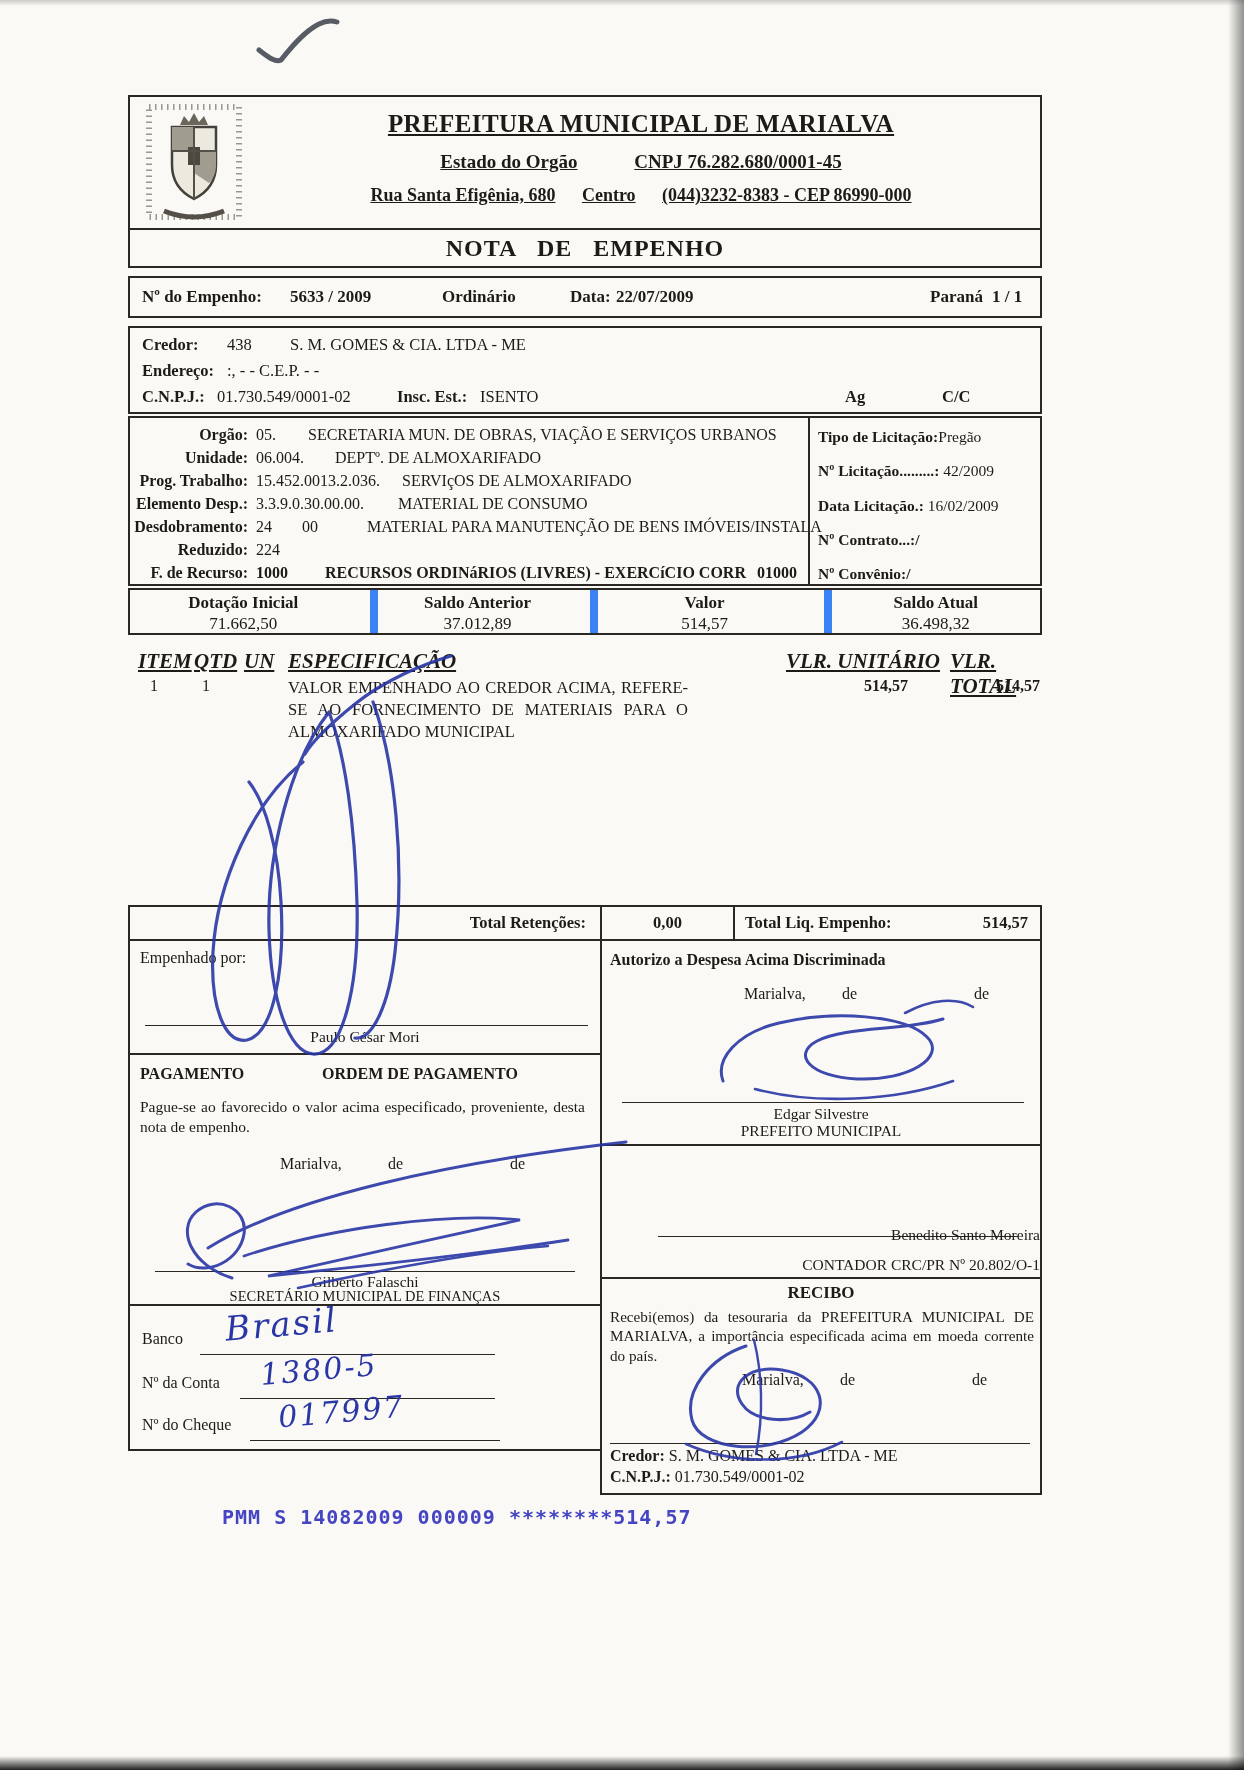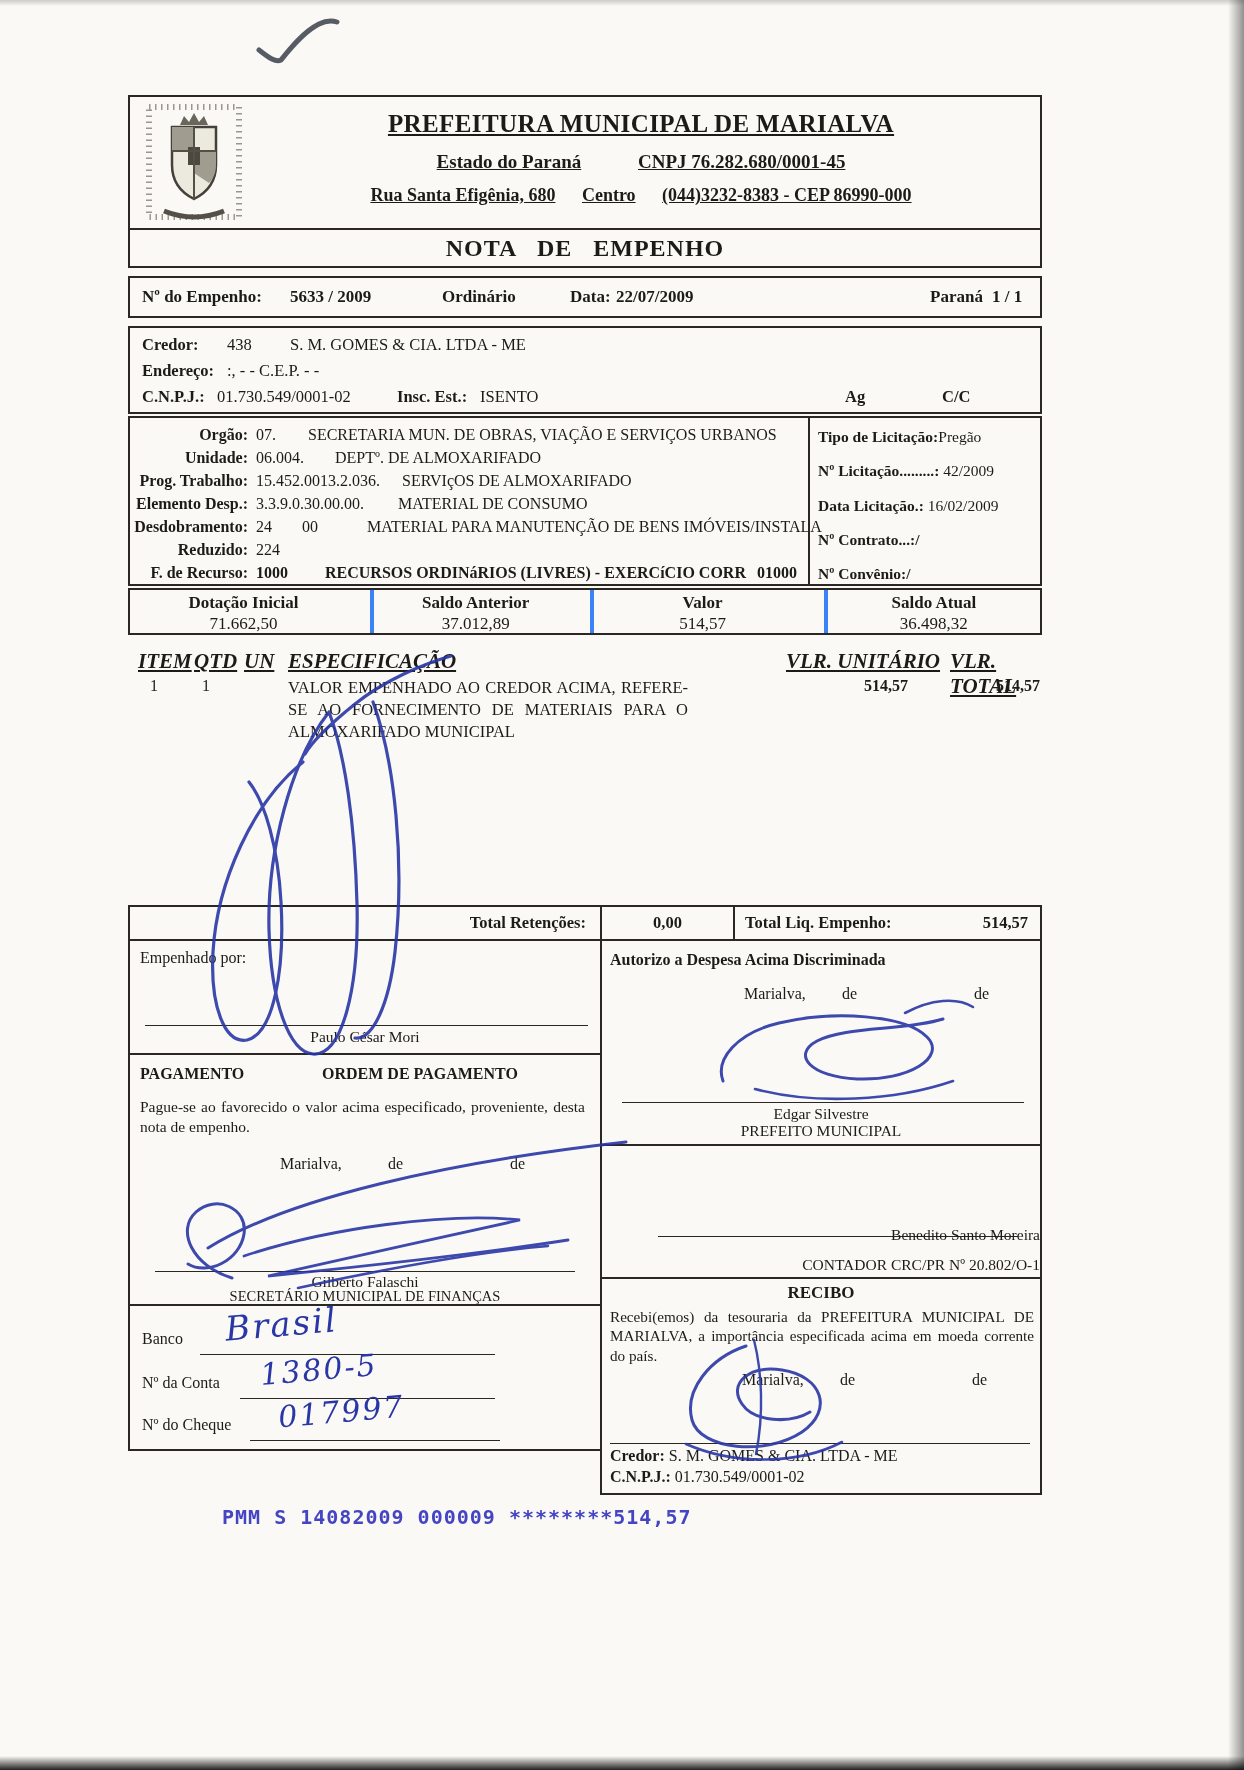--- a/index.html
+++ b/index.html
@@ -34,21 +34,21 @@
 
   .orgao-box { height:170px; margin-top:2px; display:flex; font-size:16px; }
   .orgao-left { position:relative; width:678px; }
   .orgao-right { position:relative; flex:1; border-left:2px solid #2b2823; font-size:15.5px; }
   .orow { position:absolute; left:0; right:0; height:22px; }
   .olabel { position:absolute; left:0; width:118px; text-align:right; font-weight:bold; }
   .lrow { position:absolute; left:8px; right:4px; white-space:nowrap; }
 
   .saldos-box { height:47px; margin-top:2px; display:flex; text-align:center; }
   .scell { padding-top:3px; }
-  .scell + .scell { border-left:4px solid #3b82f6;margin-left:13px; }
+  .scell + .scell { border-left:8px solid #3b82f6;margin-left:13px; }
   .s-h { font-weight:bold; font-size:17px; }
   .s-v { font-size:17px; margin-top:1px; }
 
   .items-area { position:relative; height:262px; margin-top:8px; }
   .ih { position:absolute; top:6px; font-style:italic; font-weight:bold; font-size:21px; text-decoration:underline; }
   .spec { position:absolute; left:160px; top:34px; width:400px; text-align:justify; font-size:16.5px; line-height:1.32; white-space:normal; }
 
   .totals-row { height:36px; display:flex; font-size:16.5px; }
   .t1 { width:470px; text-align:right; padding:6px 14px 0 0; font-weight:bold; }
   .t2 { width:133px; text-align:center; padding-top:6px; border-left:2px solid #2b2823; font-weight:bold; }
@@ -93,21 +93,21 @@
           <path d="M52 48 h22 v14 c0 8 -3 14 -7 18 l-15 -10 z" fill="#a09c8f"></path>
           <rect x="46" y="44" width="12" height="18" fill="#4c473f"></rect>
           <path d="M52 24 v72 M30 48 h44" stroke="#555047" stroke-width="2" fill="none"></path>
           <path d="M38 22 l4 -9 5 6 5 -9 5 9 5 -6 4 9" fill="#6b665c"></path>
           <path d="M22 108 q30 12 60 0" stroke="#555047" stroke-width="5" fill="none"></path>
         </svg>
       </div>
       <div class="h-lines">
         <div class="h-title">PREFEITURA MUNICIPAL DE MARIALVA</div>
         <div class="h-l2">
-          <span class="seg">Estado do Paraná</span>
+          <span class="seg">Estado do Orgão</span>
           <span class="seg">CNPJ 76.282.680/0001-45</span>
         </div>
         <div class="h-l3">
           <span class="seg">Rua Santa Efigênia, 680</span>
           <span class="seg">Centro</span>
           <span class="seg">(044)3232-8383  -  CEP 86990-000</span>
         </div>
       </div>
     </div>
 
@@ -136,21 +136,21 @@
       <span class="a b" style="left:267px; top:59px;">Insc. Est.:</span>
       <span class="a" style="left:350px; top:59px;">ISENTO</span>
       <span class="a b" style="left:715px; top:59px;">Ag</span>
       <span class="a b" style="left:812px; top:59px;">C/C</span>
     </div>
 
     <div class="sec orgao-box">
       <div class="orgao-left">
         <div class="orow" style="top:8px;">
           <span class="olabel">Orgão:</span>
-          <span class="a" style="left:126px;">07.</span>
+          <span class="a" style="left:126px;">05.</span>
           <span class="a" style="left:178px;">SECRETARIA MUN. DE OBRAS, VIAÇÃO E SERVIÇOS URBANOS</span>
         </div>
         <div class="orow" style="top:31px;">
           <span class="olabel">Unidade:</span>
           <span class="a" style="left:126px;">06.004.</span>
           <span class="a" style="left:205px;">DEPTº. DE ALMOXARIFADO</span>
         </div>
         <div class="orow" style="top:54px;">
           <span class="olabel">Prog. Trabalho:</span>
           <span class="a" style="left:126px;">15.452.0013.2.036.</span>

